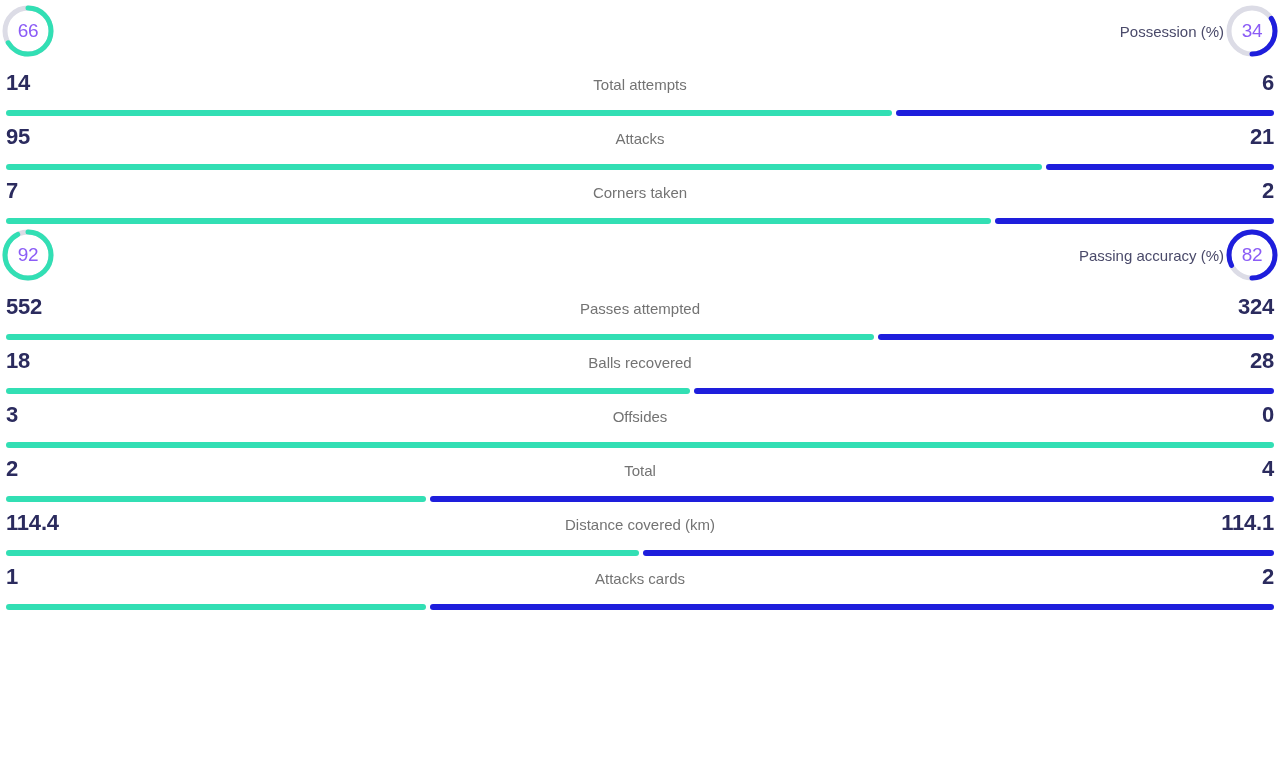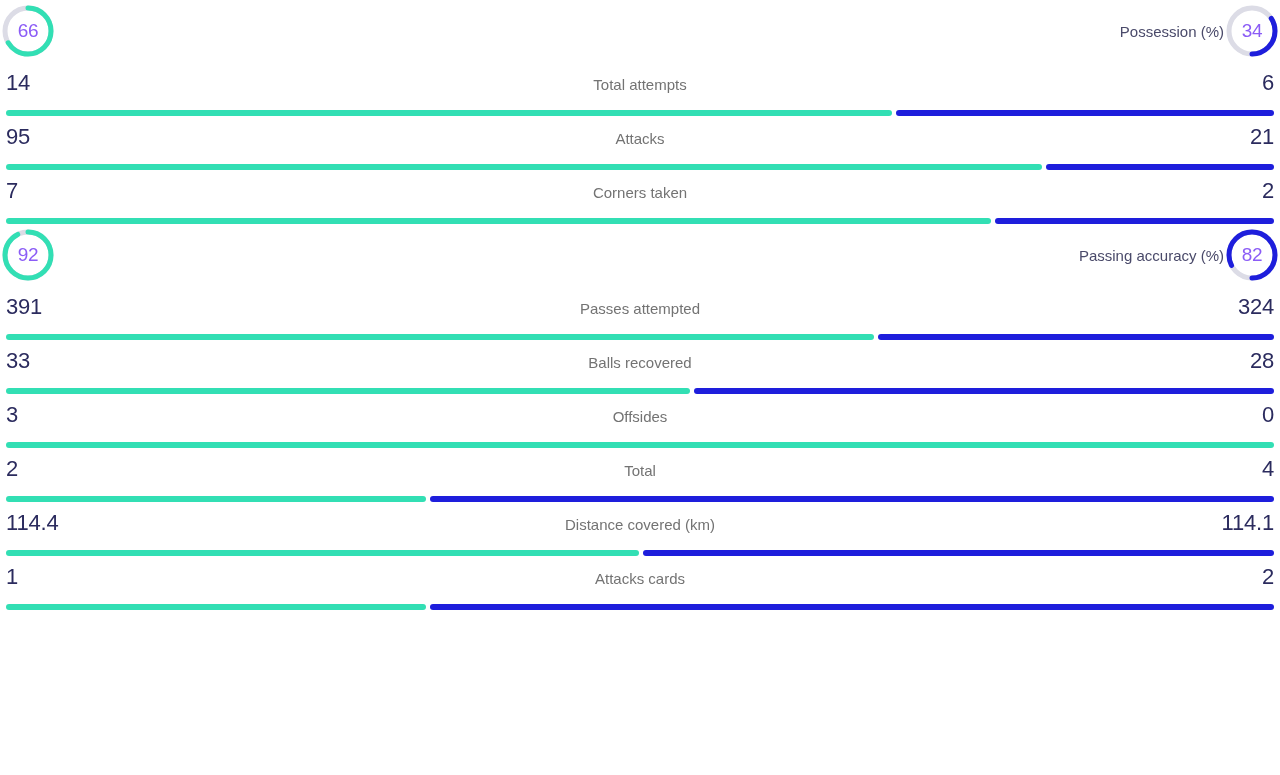--- a/index.html
+++ b/index.html
@@ -67,21 +67,21 @@
   }
   .stat-head {
     display: flex;
     align-items: baseline;
     justify-content: space-between;
     padding: 0 6px 0 6px;
     height: 36px;
   }
   .stat-val {
     font-size: 22px;
-    font-weight: 400;
+    font-weight: 700;
     color: #2b2b5e;
     letter-spacing: -0.2px;
     white-space: nowrap;
     min-width: 60px;
   }
   .stat-val.right { text-align: right; }
   .row-label {
     font-size: 15px;
     color: #737373;
     text-align: center;
@@ -177,33 +177,33 @@
       <div class="donut">
         <svg viewBox="0 0 56 56">
           <circle cx="28" cy="28" r="23" fill="none" stroke-width="5" class="ring-bg"></circle>
           <circle cx="28" cy="28" r="23" fill="none" stroke-width="5" stroke-linecap="round" class="ring-away" stroke-dasharray="144.51326206513048" stroke-dashoffset="26.012387171723493" transform="scale(-1,1) translate(-56,0)"></circle>
         </svg>
         <div class="donut-value">82</div>
       </div>
     </div>
     <div class="stat-row">
       <div class="stat-head">
-        <div class="stat-val left">391</div>
+        <div class="stat-val left">552</div>
         <div class="row-label">Passes attempted</div>
         <div class="stat-val right">324</div>
       </div>
       <div class="bar-track">
         <div class="bar-seg bar-home" style="flex: 0 0 calc(68.6% - 2px);"></div>
         <div class="bar-gap"></div>
         <div class="bar-seg bar-away" style="flex: 0 0 calc(31.4% - 2px);"></div>
       </div>
     </div>
     <div class="stat-row">
       <div class="stat-head">
-        <div class="stat-val left">33</div>
+        <div class="stat-val left">18</div>
         <div class="row-label">Balls recovered</div>
         <div class="stat-val right">28</div>
       </div>
       <div class="bar-track">
         <div class="bar-seg bar-home" style="flex: 0 0 calc(54.1% - 2px);"></div>
         <div class="bar-gap"></div>
         <div class="bar-seg bar-away" style="flex: 0 0 calc(45.9% - 2px);"></div>
       </div>
     </div>
     <div class="stat-row">

